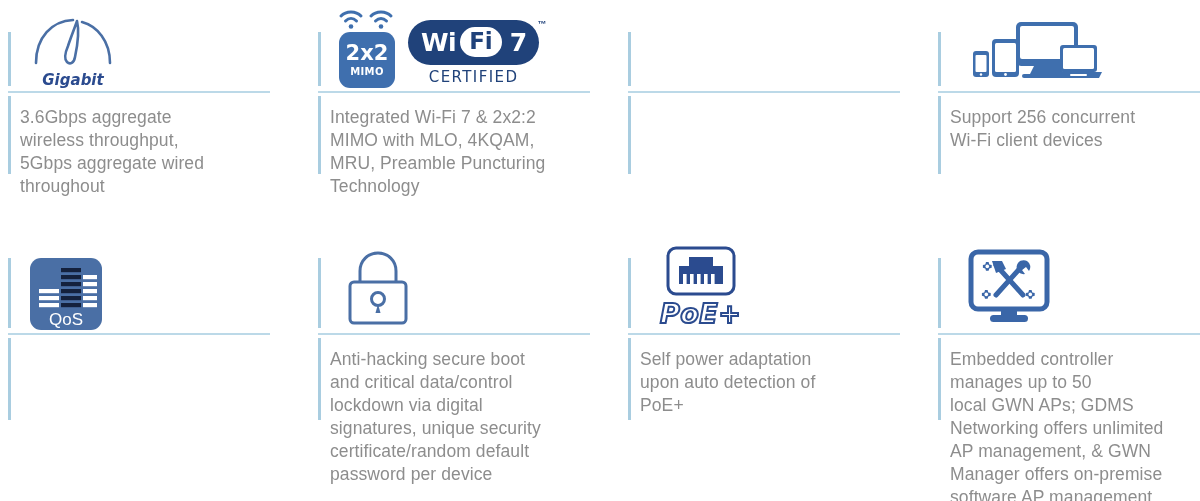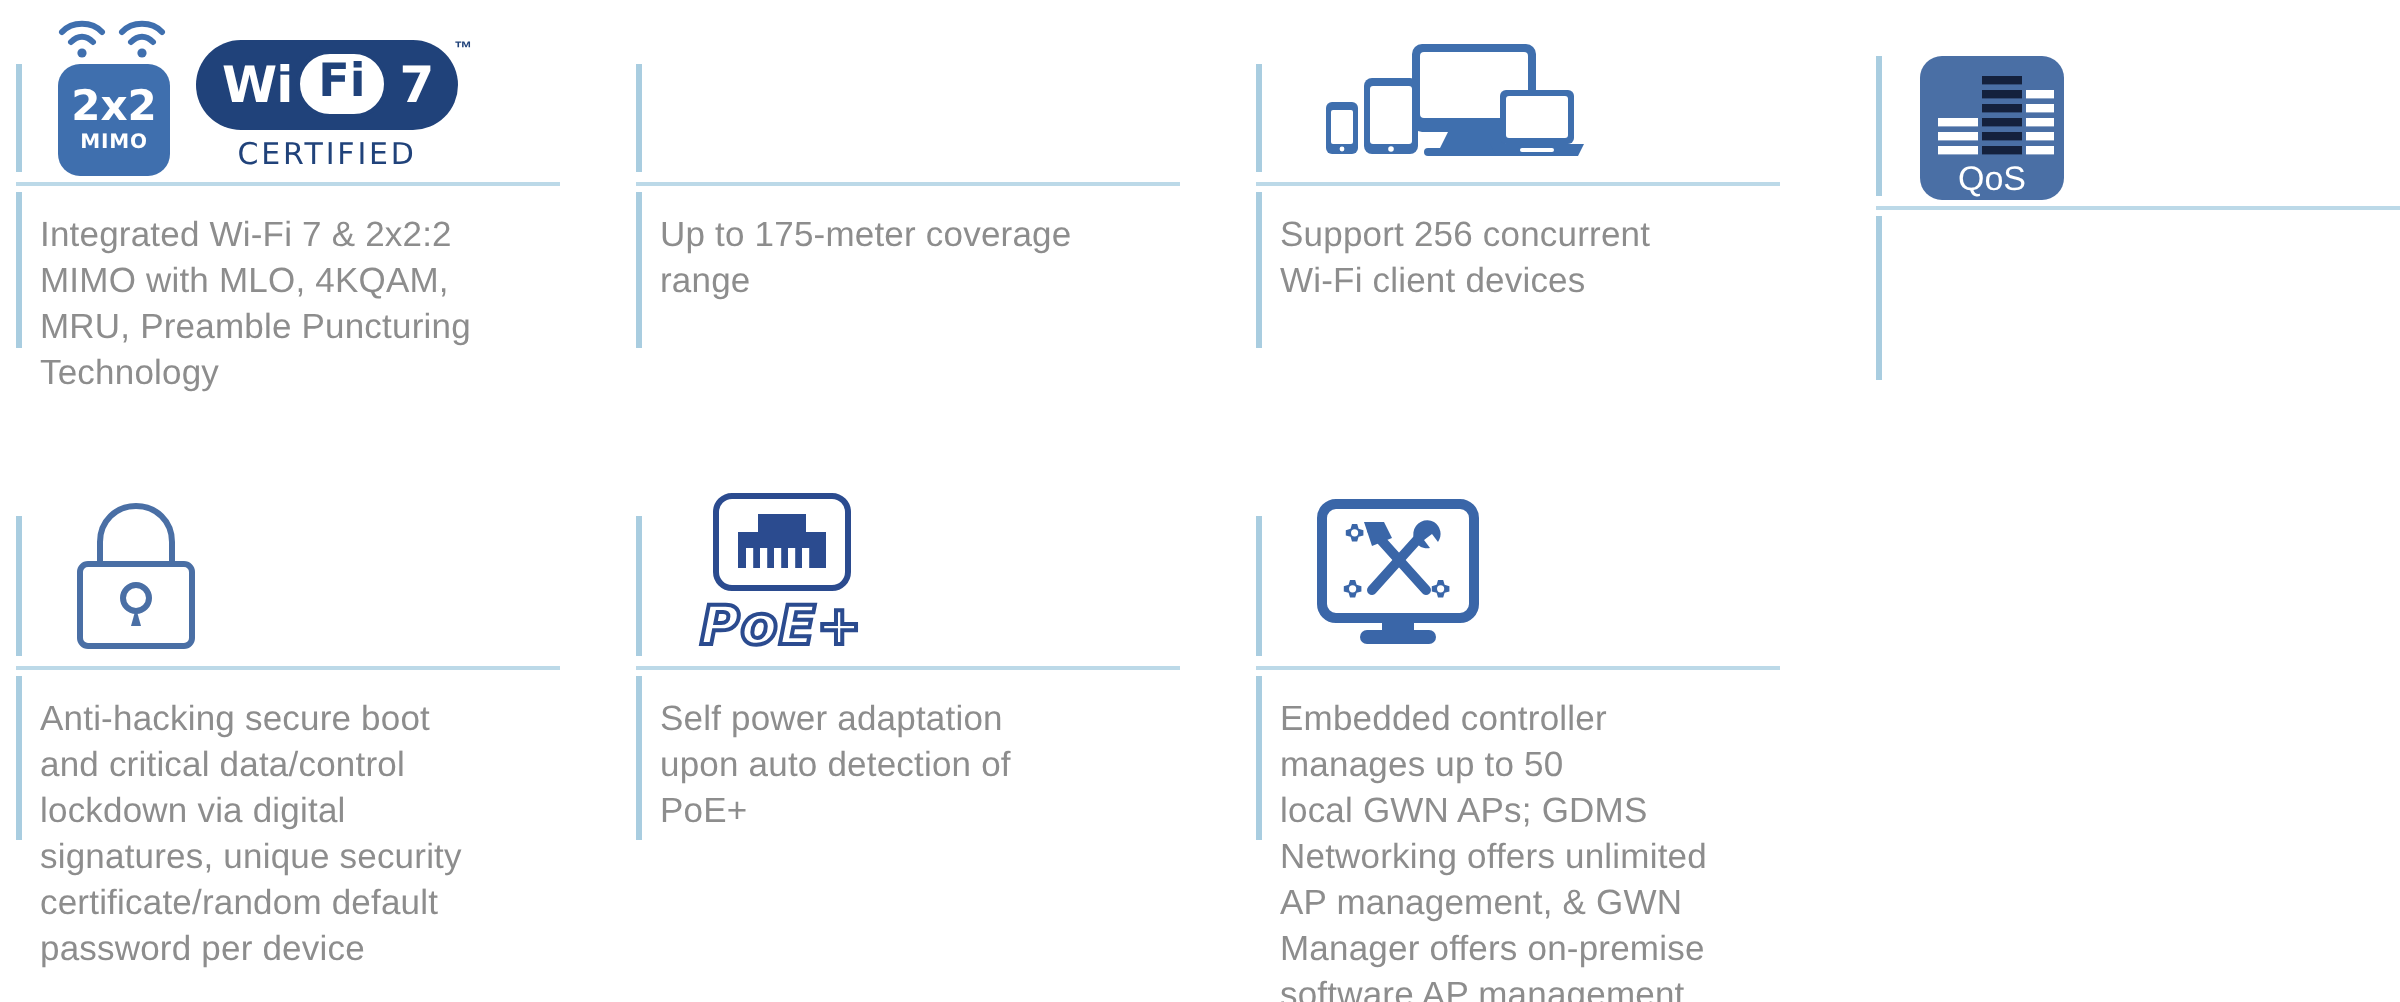--- a/index.html
+++ b/index.html
@@ -193,20 +193,41 @@
     display: flex;
     flex-direction: column;
     align-items: center;
   }
 </style>
 </head>
 <body>
 
 <div class="feature-grid">
 
+  <div class="feature-cell cell-1 row-1">
+    <div class="rail-top"></div>
+    <div class="rail-bottom"></div>
+    <div class="hrule"></div>
+
+    <div class="icon-area">
+      <div class="icon-stack">
+        <svg class="ic" width="86" height="56" viewBox="0 0 86 56" fill="none" stroke="#4a6fa5" stroke-width="2.6" stroke-linecap="round" stroke-linejoin="round">
+          <path d="M6 50 C6 24 22 8 43 7"></path>
+          <path d="M80 50 C80 28 67 13 52 9"></path>
+          <path d="M47 8 C49 16 48 30 45 44 C44 50 40 52 37 49 C34 46 35 40 38 33 C41 24 45 14 47 8 Z"></path>
+        </svg>
+        <div class="logo-label" style="font-size:15px;margin-top:4px;">Gigabit</div>
+      </div>
+    </div>
+
+    <div class="feature-text">3.6Gbps aggregate
+wireless throughput,
+5Gbps aggregate wired
+throughout</div>
+  </div>
 
   <div class="feature-cell cell-2 row-1">
     <div class="rail-top"></div>
     <div class="rail-bottom"></div>
     <div class="hrule"></div>
 
     <div class="icon-area" style="padding-left:8px;">
       <div class="icon-wrap">
 
         <div style="position:relative;display:flex;flex-direction:column;align-items:center;">
@@ -242,22 +263,20 @@
 MRU, Preamble Puncturing
 Technology</div>
   </div>
 
   <div class="feature-cell cell-3 row-1">
     <div class="rail-top"></div>
     <div class="rail-bottom"></div>
     <div class="hrule"></div>
 
 
-    <div class="feature-text">Up to 175-meter coverage
-range</div>
   </div>
 
   <div class="feature-cell cell-4 row-1">
     <div class="rail-top"></div>
     <div class="rail-bottom"></div>
     <div class="hrule"></div>
 
     <div class="icon-area" style="padding-left:20px;">
       <div style="margin-bottom:6px;">
         <svg class="ic" width="132" height="64" viewBox="0 0 132 64" fill="#3f6fae">

